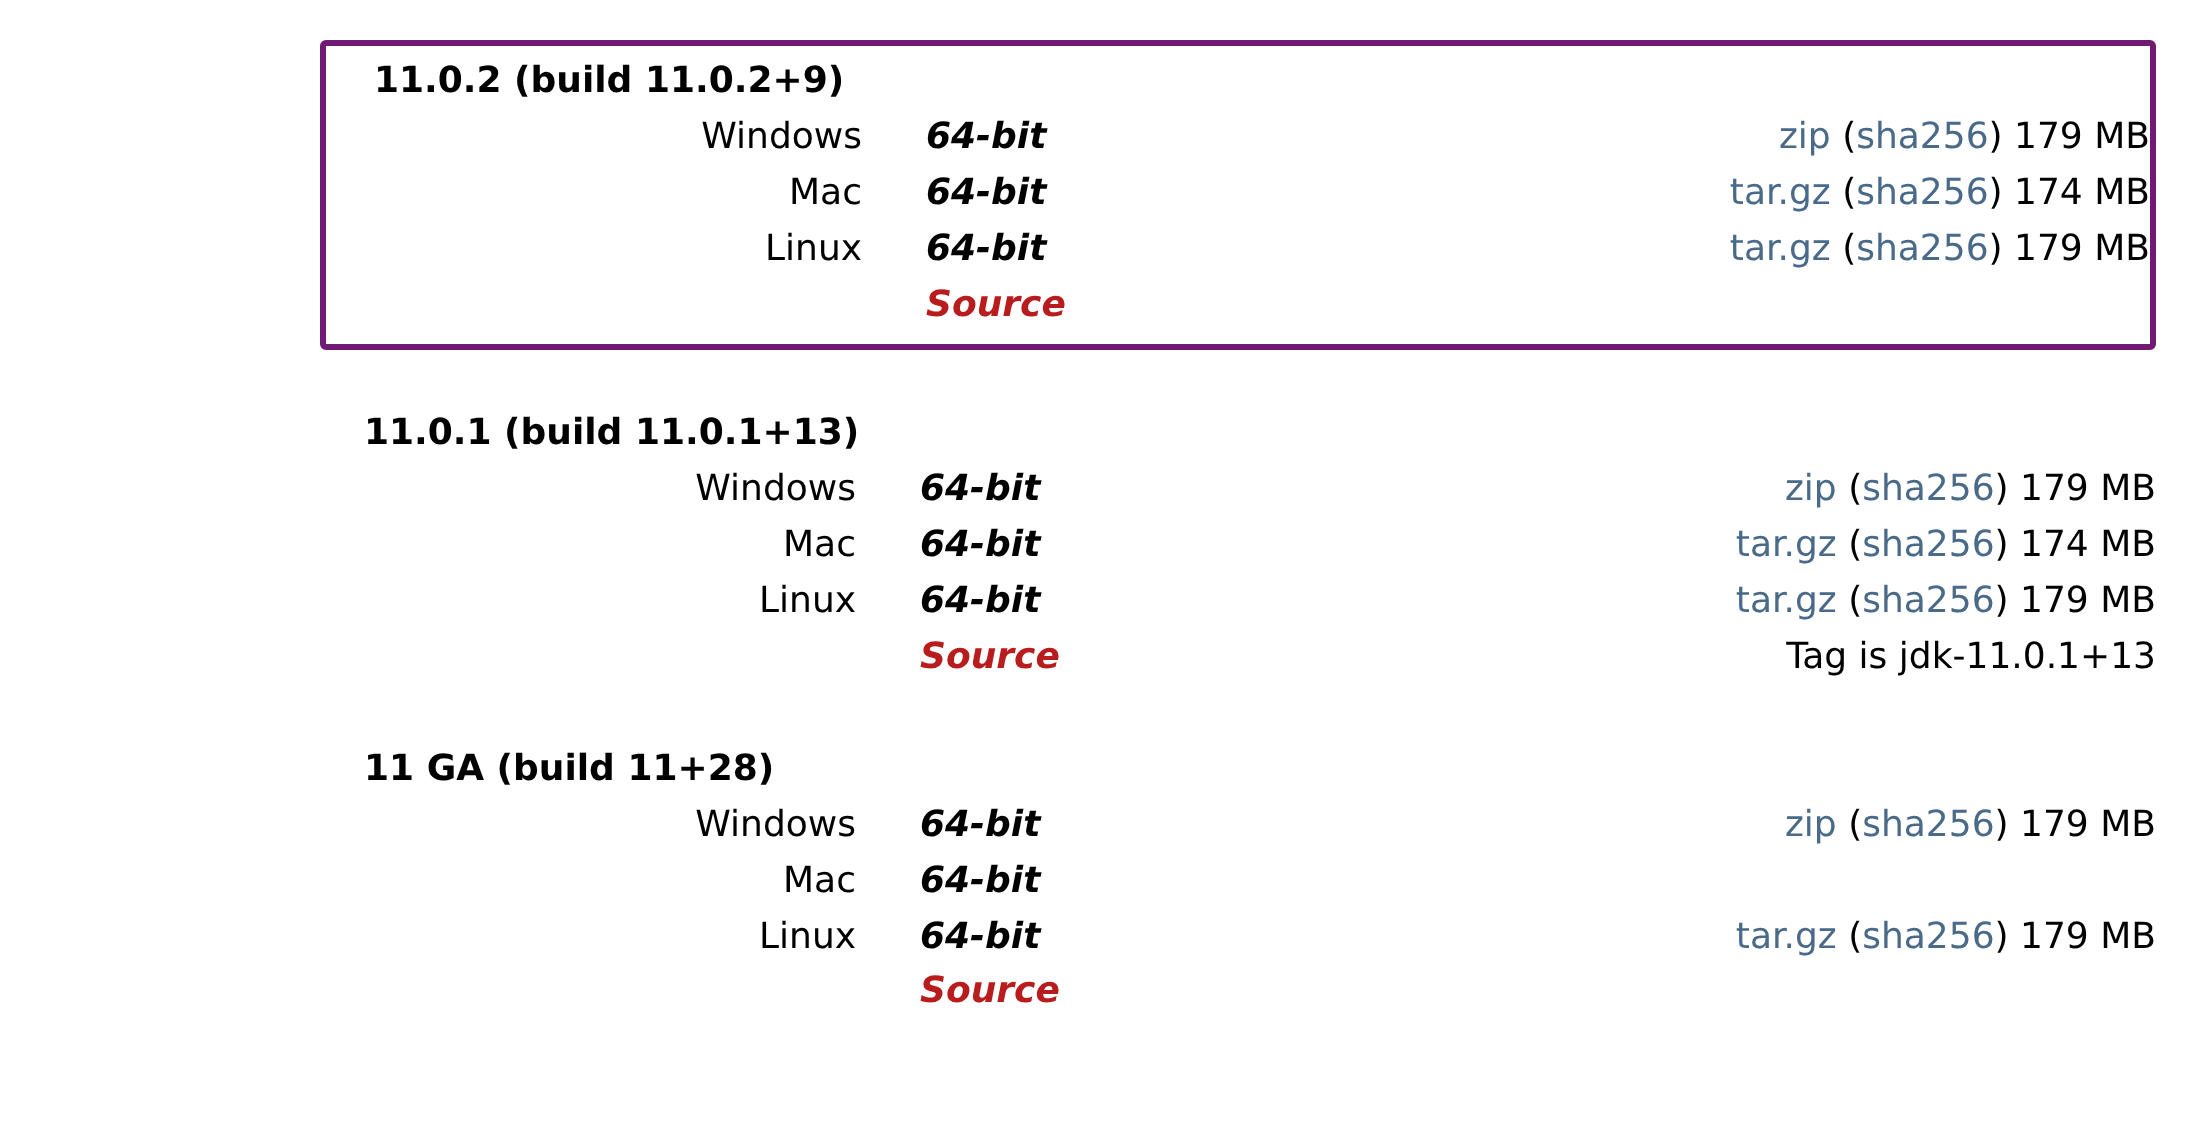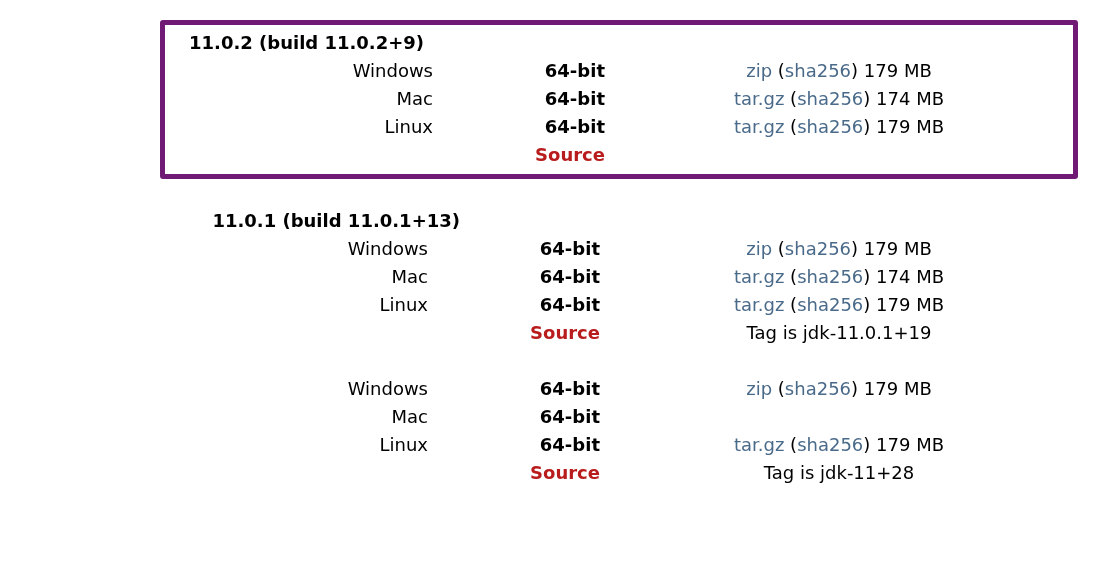--- a/index.html
+++ b/index.html
@@ -10,21 +10,21 @@
     font-size: 18px;
     color: #000000;
   }
   .page {
     padding: 12px 0 20px 0;
   }
   .release {
     margin: 0 0 28px 0;
   }
   .release.highlight {
-    border: 5px solid #701a75;
+    border: 3px solid #701a75;
     border-radius: 3px;
     padding: 4px 0 6px 0;
     margin: 8px 16px 28px 160px;
   }
   .release.normal {
     padding: 0;
     margin-left: 160px;
     margin-right: 16px;
   }
   .row {
@@ -32,35 +32,35 @@
     grid-template-columns: 300px 140px 1fr;
     column-gap: 0;
     line-height: 1.55;
   }
   .col-os {
     text-align: right;
     font-weight: normal;
     padding-right: 32px;
   }
   .col-arch {
-    text-align: right;
+    text-align: left;
     font-weight: bold;
+    font-style: italic;
   }
   .col-dl {
-    text-align: center;
+    text-align: right;
   }
   .title-row .col-title {
     grid-column: 1 / 2;
     text-align: left;
     font-weight: bold;
     padding-left: 24px;
   }
   .release.normal .title-row .col-title {
     padding-left: 22px;
-    text-align: right;
   }
   .source-label {
     color: #b91c1c;
     font-weight: bold;
   }
   a.link {
     color: #4a6a8a;
     text-decoration: none;
   }
   .paren {
@@ -143,25 +143,30 @@
       <div class="col-arch">64-bit</div>
       <div class="col-dl">
         <a href="#" class="link">tar.gz</a>
         <span class="paren"> (</span><a href="#" class="link">sha256</a><span class="paren">) </span>
         <span class="size">179 MB</span>
       </div>
     </div>
     <div class="row">
       <div class="col-os"></div>
       <div class="col-arch source-label">Source</div>
-      <div class="col-dl">Tag is jdk-11.0.1+19</div>
+      <div class="col-dl">Tag is jdk-11.0.1+13</div>
     </div>
   </div>
 
   <div class="release normal">
+    <div class="row title-row">
+      <div class="col-title">11 GA (build 11+28)</div>
+      <div></div>
+        <div></div>
+    </div>
     <div class="row">
       <div class="col-os">Windows</div>
       <div class="col-arch">64-bit</div>
       <div class="col-dl">
         <a href="#" class="link">zip</a>
         <span class="paren"> (</span><a href="#" class="link">sha256</a><span class="paren">) </span>
         <span class="size">179 MB</span>
       </div>
     </div>
     <div class="row">
@@ -173,17 +178,16 @@
       <div class="col-arch">64-bit</div>
       <div class="col-dl">
         <a href="#" class="link">tar.gz</a>
         <span class="paren"> (</span><a href="#" class="link">sha256</a><span class="paren">) </span>
         <span class="size">179 MB</span>
       </div>
     </div>
     <div class="row">
       <div class="col-os"></div>
       <div class="col-arch source-label">Source</div>
-      <div class="col-dl">Tag is jdk-11+28</div>
     </div>
   </div>
 
 </div>
 
 </body></html>

